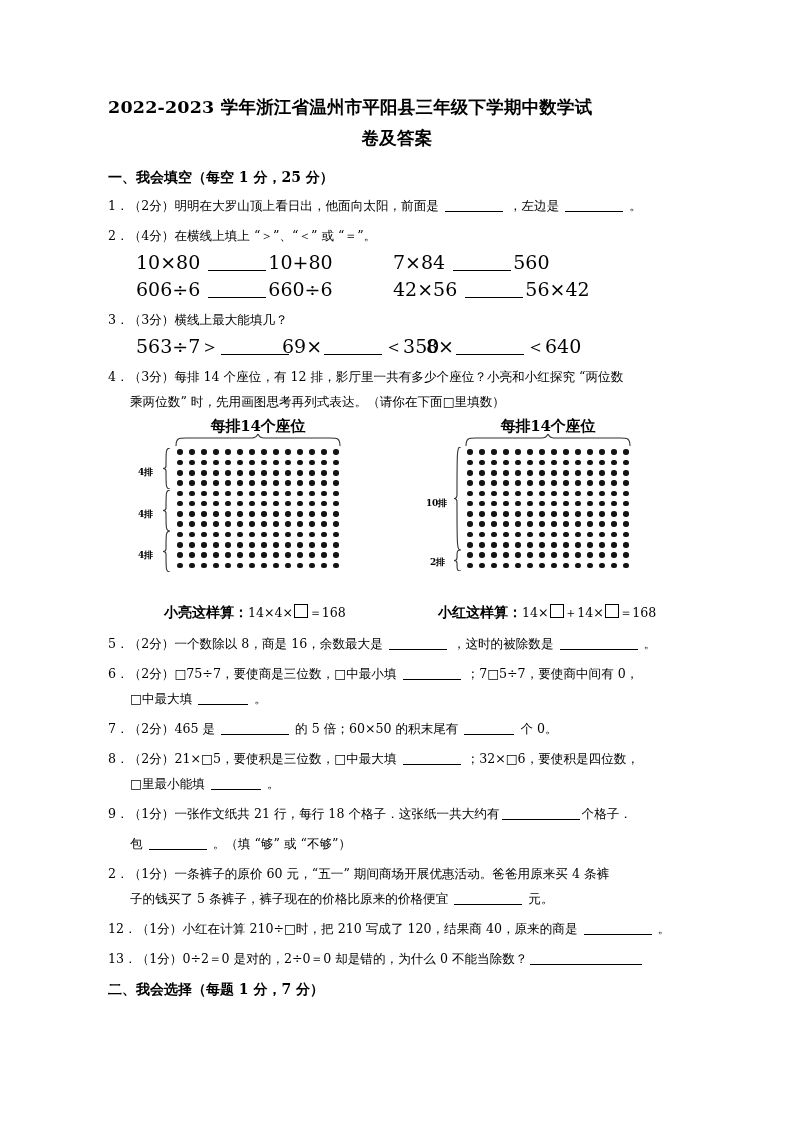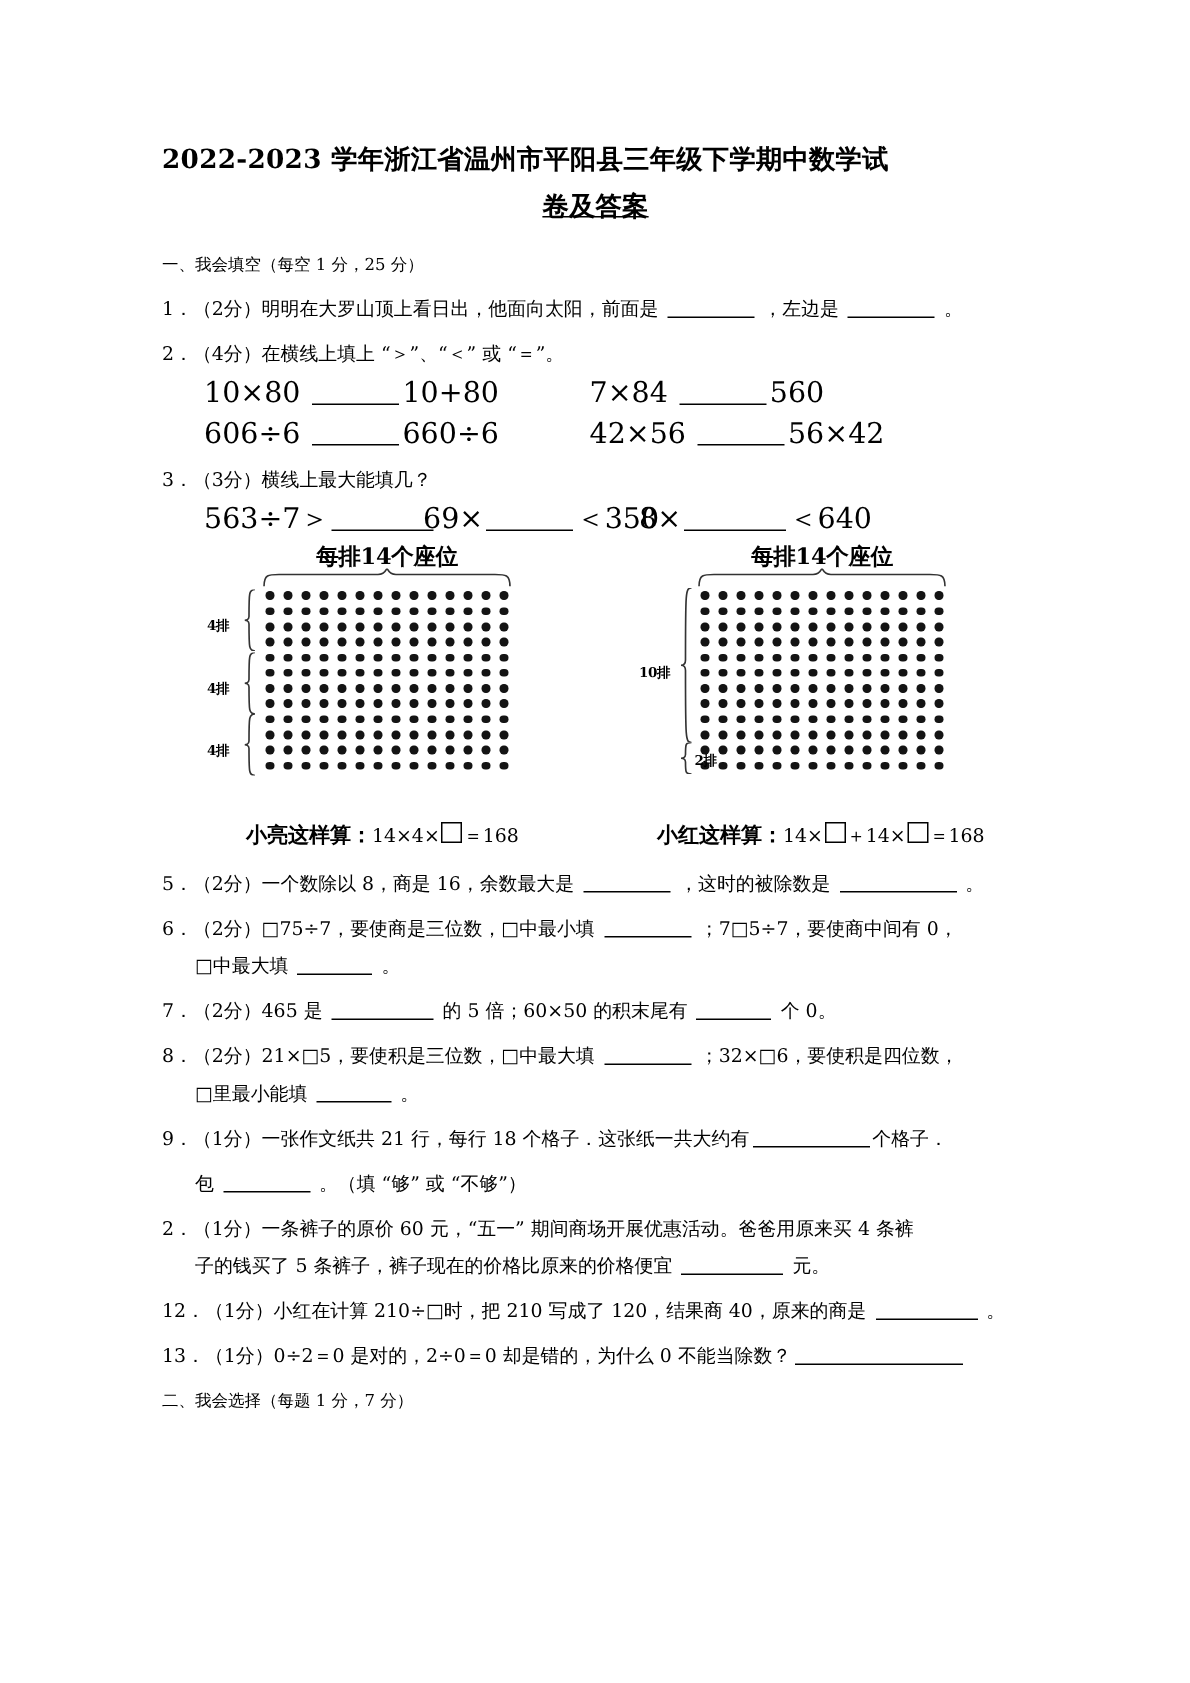--- a/index.html
+++ b/index.html
@@ -31,26 +31,26 @@
 
   
   .title {
     font-size: 17.5px;
     font-weight: bold;
     line-height: 31px;
     text-align: center;
     letter-spacing: 0.2px;
   }
   .title .ln1 { display:block; text-align: left; }
-  .title .ln2 { display:block; text-align: center; text-decoration: underline; }
+  .title .ln2 { display:block; text-align: center; }
 
   
   .sect {
-    font-size: 11px;
-    font-weight: normal;
+    font-size: 14px;
+    font-weight: bold;
     margin-top: 12px;
     margin-bottom: 4px;
     line-height: 22px;
   }
 
   
   .q {
     font-size: 12.6px;
     line-height: 25px;
     margin-top: 5px;
@@ -227,20 +227,24 @@
       <span>563÷7＞</span><span class="blank b-l"></span><span></span>
     </span>
     <span class="col" style="left:174px;">
       <span>69×</span><span class="blank b-m"></span><span>＜350</span>
     </span>
     <span class="col" style="left:318px;">
       <span>8×</span><span class="blank b-l"></span><span>＜640</span>
     </span>
   </div>
 
+  <div class="q">
+    <span class="body">4．（3分）每排 14 个座位，有 12 排，影厅里一共有多少个座位？小亮和小红探究 “两位数</span>
+    <span class="cont">乘两位数” 时，先用画图思考再列式表达。（请你在下面□里填数）</span>
+  </div>
 
   <div class="figs">
 
     <div class="fig left">
       <div class="fig-caption">每排14个座位</div>
       <div class="fig-body">
         <svg class="topbrace" viewBox="0 0 168 12" preserveAspectRatio="none">
           <path d="M2,12 C2,4 5,4 12,4 L78,4 C83,4 83,1 84,0 C85,1 85,4 90,4 L156,4 C163,4 166,4 166,12" fill="none" stroke="#333" stroke-width="1.1"></path>
         </svg>
         <div class="grid-wrap">
@@ -610,21 +614,21 @@
                 <div class="dot"></div>
                 <div class="dot"></div>
           </div>
         </div>
 
         <span class="rowlabel" style="left:0px; top:64px;">10排</span>
         <svg class="lbrace" style="left:28px; top:14px; height:103px;" viewBox="0 0 8 103" preserveAspectRatio="none">
           <path d="M7,0 C3,0 3,2 3,48 C3,51 1,51.5 0,51.5 C1,51.5 3,52 3,55 C3,101 3,103 7,103" fill="none" stroke="#333" stroke-width="1.1"></path>
         </svg>
 
-        <span class="rowlabel" style="left:4px; top:123px;margin-left:33px;">2排</span>
+        <span class="rowlabel" style="left:4px; top:123px;">2排</span>
         <svg class="lbrace" style="left:28px; top:117px; height:21px;" viewBox="0 0 8 21" preserveAspectRatio="none">
           <path d="M7,0 C3,0 3,1 3,8 C3,10 1,10.5 0,10.5 C1,10.5 3,11 3,13 C3,20 3,21 7,21" fill="none" stroke="#333" stroke-width="1.1"></path>
         </svg>
       </div>
     </div>
   </div>
 
   <div class="frow">
     <span class="fleft formula">
       <span class="who">小亮这样算：</span><span>14×4×</span><span class="box"></span><span>＝168</span>

